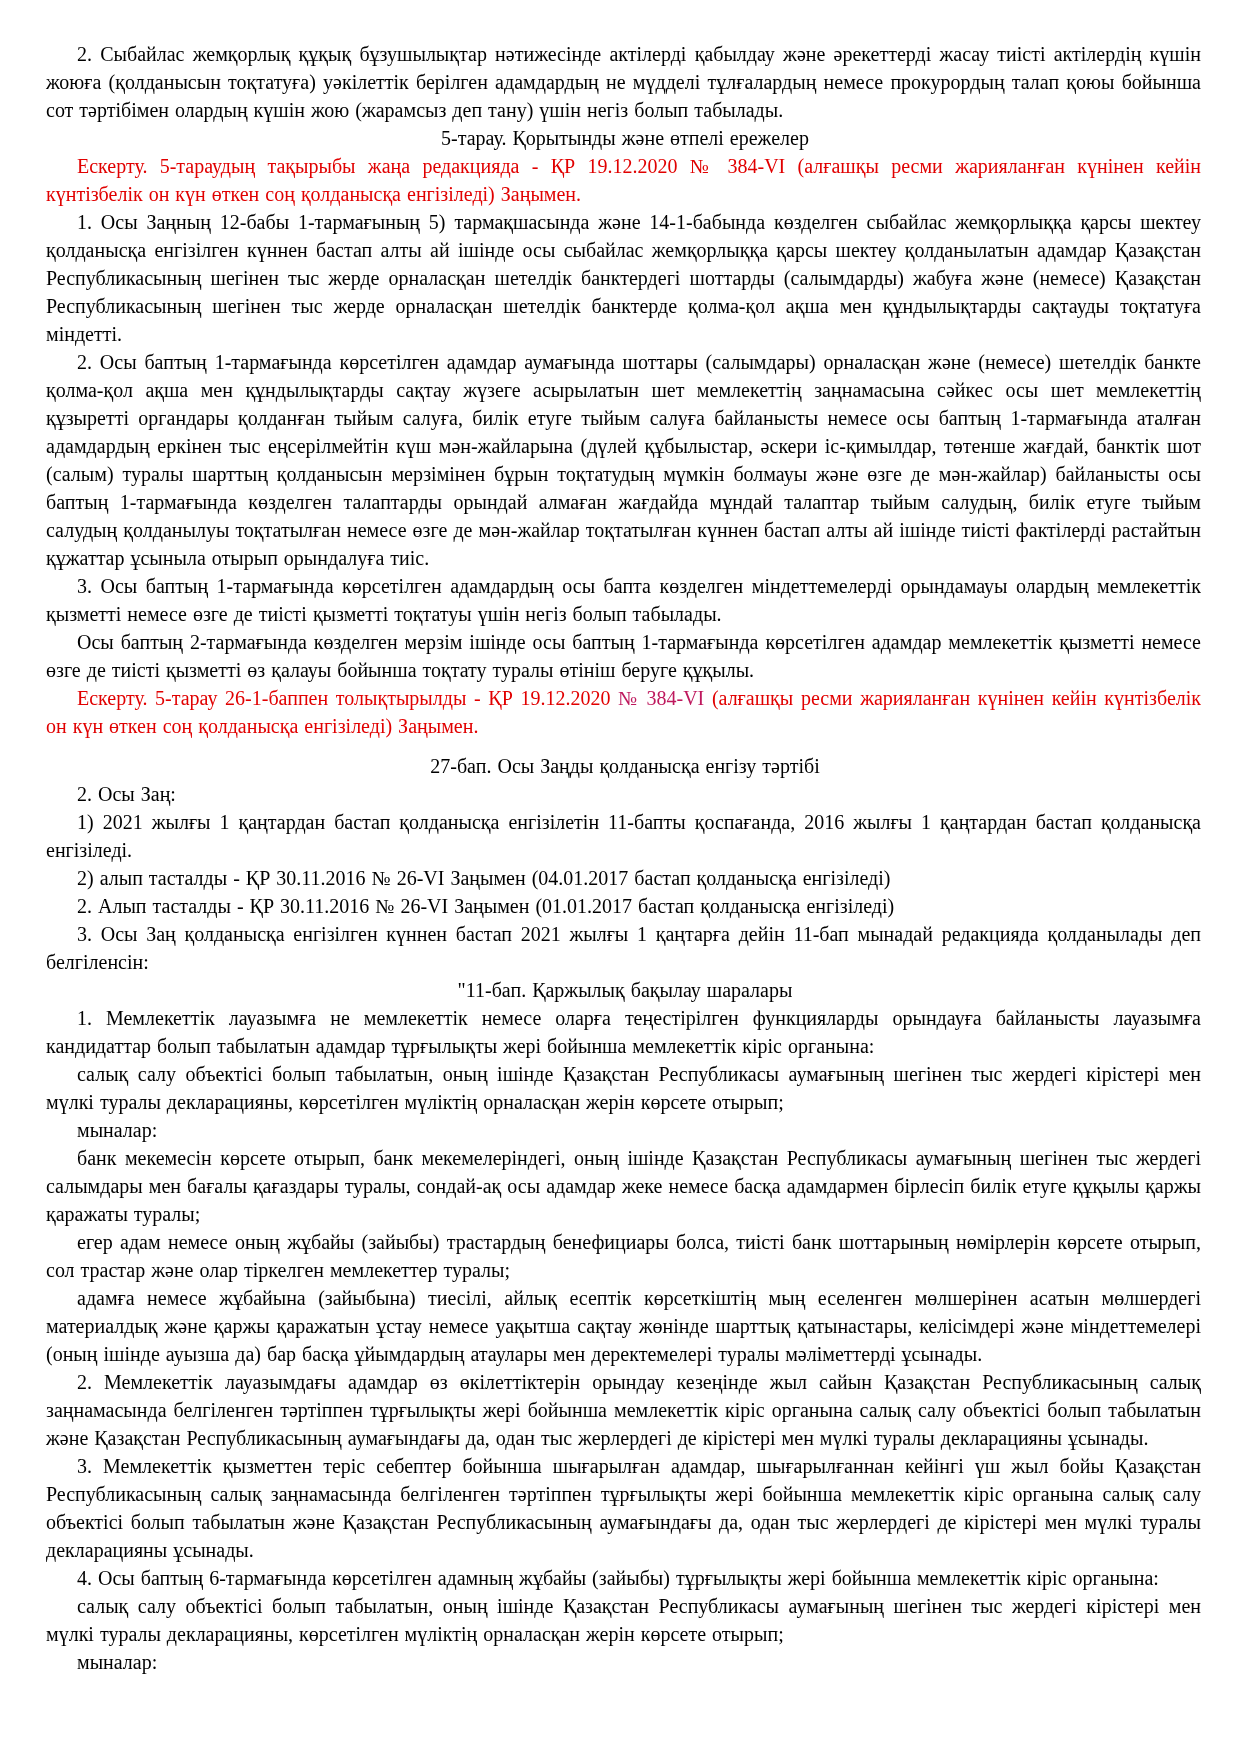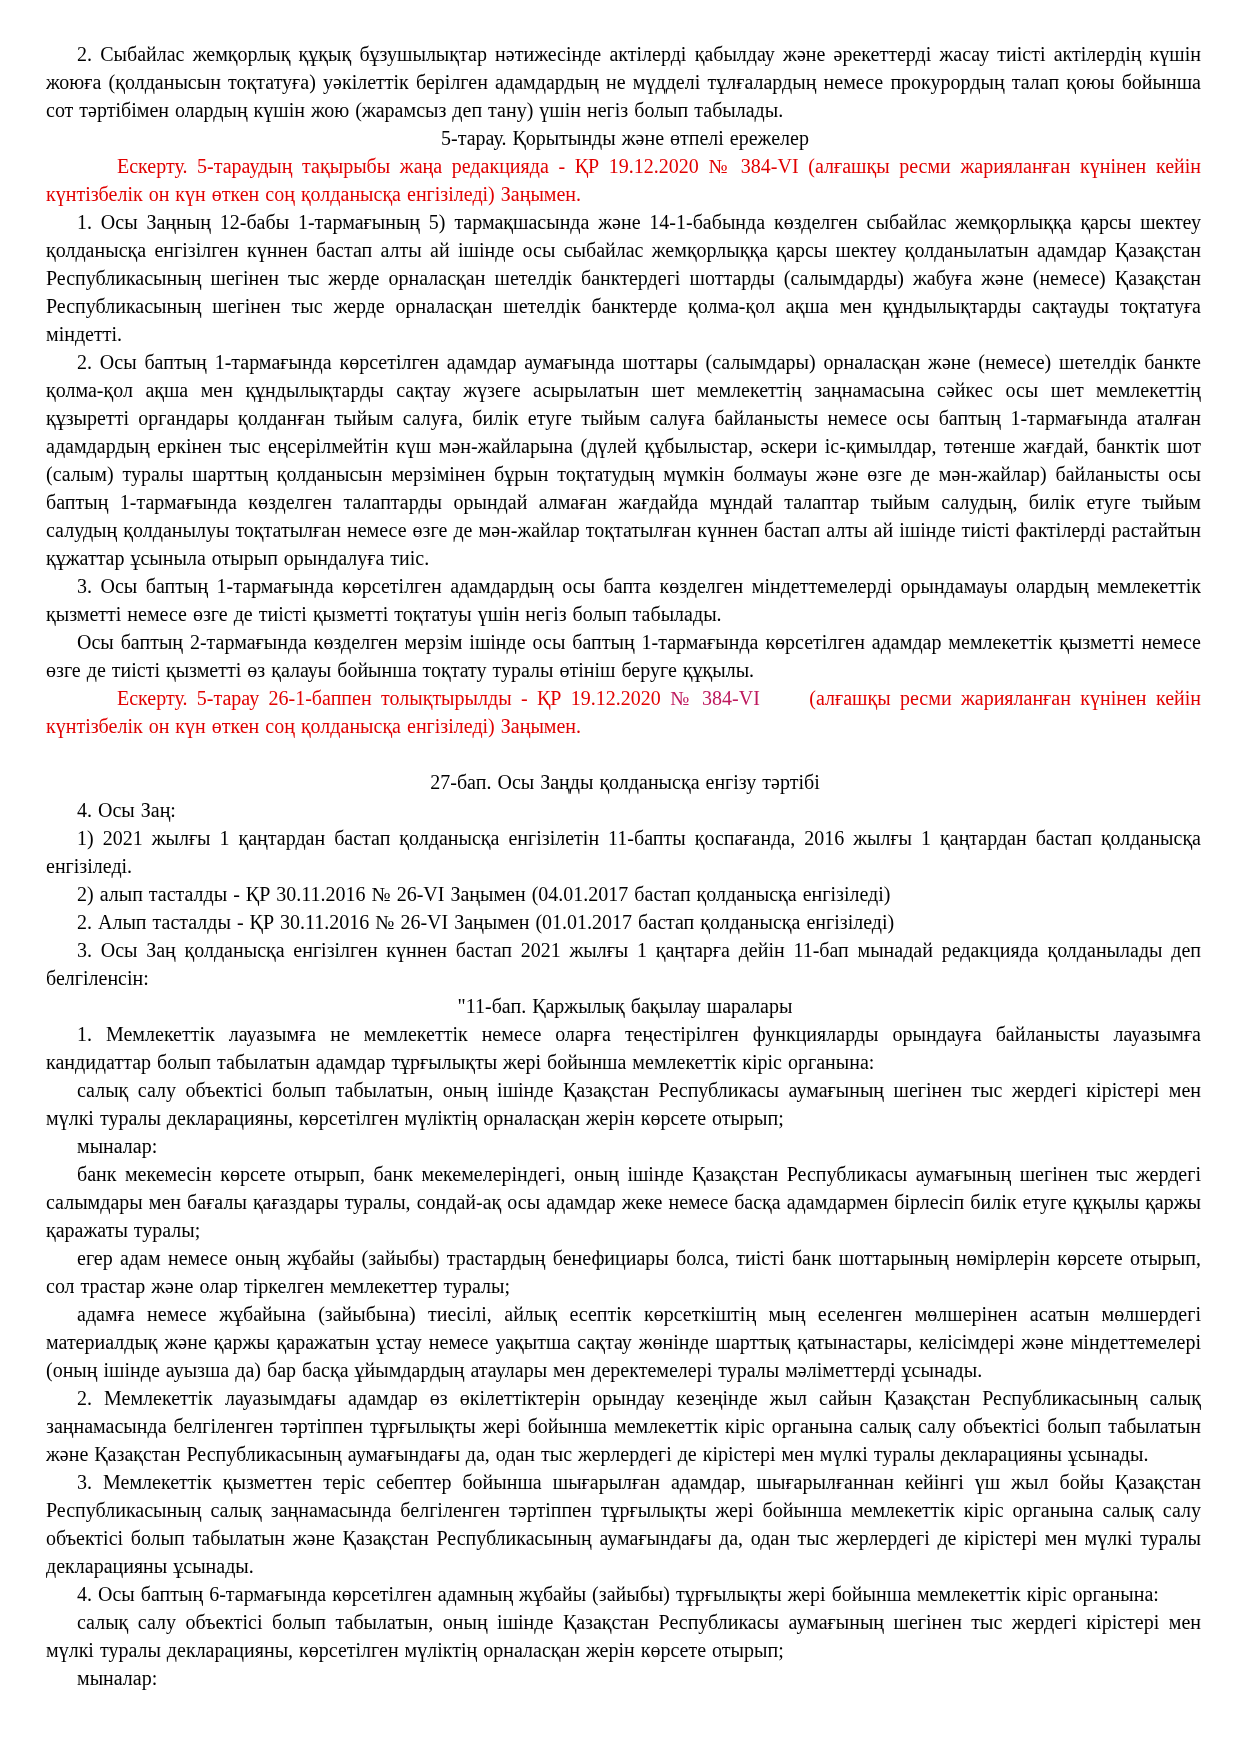--- a/index.html
+++ b/index.html
@@ -24,43 +24,43 @@
     text-align: justify;
     text-indent: 31px;
     word-spacing: 1px;
   }
   .page p.heading {
     font-weight: normal;
     text-align: center;
     text-indent: 3px;
   }
   .page p.heading.gap-above {
-    margin-top: 28px;
+    margin-top: 12px;
   }
   .page p.note {
     color: #e10000;
   }
-  .page span.seg-red { color: #e10000; margin-left: 40px; }
+  .page span.seg-red { color: #e10000; }
   .page span.seg-black { color: #be185d; }
 </style>
 </head>
 <body>
 
 <div class="page">
   <div id="doc-body">
       <p class="body"><span class="">2. Сыбайлас жемқорлық құқық бұзушылықтар нәтижесінде актілерді қабылдау және әрекеттерді жасау тиісті актілердің күшін жоюға (қолданысын тоқтатуға) уәкілеттік берілген адамдардың не мүдделі тұлғалардың немесе прокурордың талап қоюы бойынша сот тәртібімен олардың күшін жою (жарамсыз деп тану) үшін негіз болып табылады.</span></p>
       <p class="heading"><span class="">5-тарау. Қорытынды және өтпелі ережелер</span></p>
       <p class="note"><span class="seg-red">Ескерту. 5-тараудың тақырыбы жаңа редакцияда - ҚР 19.12.2020 № 384-VI (алғашқы ресми жарияланған күнінен кейін күнтізбелік он күн өткен соң қолданысқа енгізіледі) Заңымен.</span></p>
       <p class="body"><span class="">1. Осы Заңның 12-бабы 1-тармағының 5) тармақшасында және 14-1-бабында көзделген сыбайлас жемқорлыққа қарсы шектеу қолданысқа енгізілген күннен бастап алты ай ішінде осы сыбайлас жемқорлыққа қарсы шектеу қолданылатын адамдар Қазақстан Республикасының шегінен тыс жерде орналасқан шетелдік банктердегі шоттарды (салымдарды) жабуға және (немесе) Қазақстан Республикасының шегінен тыс жерде орналасқан шетелдік банктерде қолма-қол ақша мен құндылықтарды сақтауды тоқтатуға міндетті.</span></p>
       <p class="body"><span class="">2. Осы баптың 1-тармағында көрсетілген адамдар аумағында шоттары (салымдары) орналасқан және (немесе) шетелдік банкте қолма-қол ақша мен құндылықтарды сақтау жүзеге асырылатын шет мемлекеттің заңнамасына сәйкес осы шет мемлекеттің құзыретті органдары қолданған тыйым салуға, билік етуге тыйым салуға байланысты немесе осы баптың 1-тармағында аталған адамдардың еркінен тыс еңсерілмейтін күш мән-жайларына (дүлей құбылыстар, әскери іс-қимылдар, төтенше жағдай, банктік шот (салым) туралы шарттың қолданысын мерзімінен бұрын тоқтатудың мүмкін болмауы және өзге де мән-жайлар) байланысты осы баптың 1-тармағында көзделген талаптарды орындай алмаған жағдайда мұндай талаптар тыйым салудың, билік етуге тыйым салудың қолданылуы тоқтатылған немесе өзге де мән-жайлар тоқтатылған күннен бастап алты ай ішінде тиісті фактілерді растайтын құжаттар ұсыныла отырып орындалуға тиіс.</span></p>
       <p class="body"><span class="">3. Осы баптың 1-тармағында көрсетілген адамдардың осы бапта көзделген міндеттемелерді орындамауы олардың мемлекеттік қызметті немесе өзге де тиісті қызметті тоқтатуы үшін негіз болып табылады.</span></p>
       <p class="body"><span class="">Осы баптың 2-тармағында көзделген мерзім ішінде осы баптың 1-тармағында көрсетілген адамдар мемлекеттік қызметті немесе өзге де тиісті қызметті өз қалауы бойынша тоқтату туралы өтініш беруге құқылы.</span></p>
       <p class="note"><span class="seg-red">Ескерту. 5-тарау 26-1-баппен толықтырылды - ҚР 19.12.2020 </span><span class="seg-black">№ 384-VI</span><span class="seg-red"> (алғашқы ресми жарияланған күнінен кейін күнтізбелік он күн өткен соң қолданысқа енгізіледі) Заңымен.</span></p>
       <p class="heading gap-above"><span class="">27-бап. Осы Заңды қолданысқа енгізу тәртібі</span></p>
-      <p class="body"><span class="">4. Осы Заң:</span></p>
+      <p class="body"><span class="">2. Осы Заң:</span></p>
       <p class="body"><span class="">1) 2021 жылғы 1 қаңтардан бастап қолданысқа енгізілетін 11-бапты қоспағанда, 2016 жылғы 1 қаңтардан бастап қолданысқа енгізіледі.</span></p>
       <p class="body"><span class="">2) алып тасталды - ҚР 30.11.2016 № 26-VI Заңымен (04.01.2017 бастап қолданысқа енгізіледі)</span></p>
       <p class="body"><span class="">2. Алып тасталды - ҚР 30.11.2016 № 26-VI Заңымен (01.01.2017 бастап қолданысқа енгізіледі)</span></p>
       <p class="body"><span class="">3. Осы Заң қолданысқа енгізілген күннен бастап 2021 жылғы 1 қаңтарға дейін 11-бап мынадай редакцияда қолданылады деп белгіленсін:</span></p>
       <p class="heading"><span class="">"11-бап. Қаржылық бақылау шаралары</span></p>
       <p class="body"><span class="">1. Мемлекеттік лауазымға не мемлекеттік немесе оларға теңестірілген функцияларды орындауға байланысты лауазымға кандидаттар болып табылатын адамдар тұрғылықты жері бойынша мемлекеттік кіріс органына:</span></p>
       <p class="body"><span class="">салық салу объектісі болып табылатын, оның ішінде Қазақстан Республикасы аумағының шегінен тыс жердегі кірістері мен мүлкі туралы декларацияны, көрсетілген мүліктің орналасқан жерін көрсете отырып;</span></p>
       <p class="body"><span class="">мыналар:</span></p>
       <p class="body"><span class="">банк мекемесін көрсете отырып, банк мекемелеріндегі, оның ішінде Қазақстан Республикасы аумағының шегінен тыс жердегі салымдары мен бағалы қағаздары туралы, сондай-ақ осы адамдар жеке немесе басқа адамдармен бірлесіп билік етуге құқылы қаржы қаражаты туралы;</span></p>
       <p class="body"><span class="">егер адам немесе оның жұбайы (зайыбы) трастардың бенефициары болса, тиісті банк шоттарының нөмірлерін көрсете отырып, сол трастар және олар тіркелген мемлекеттер туралы;</span></p>

